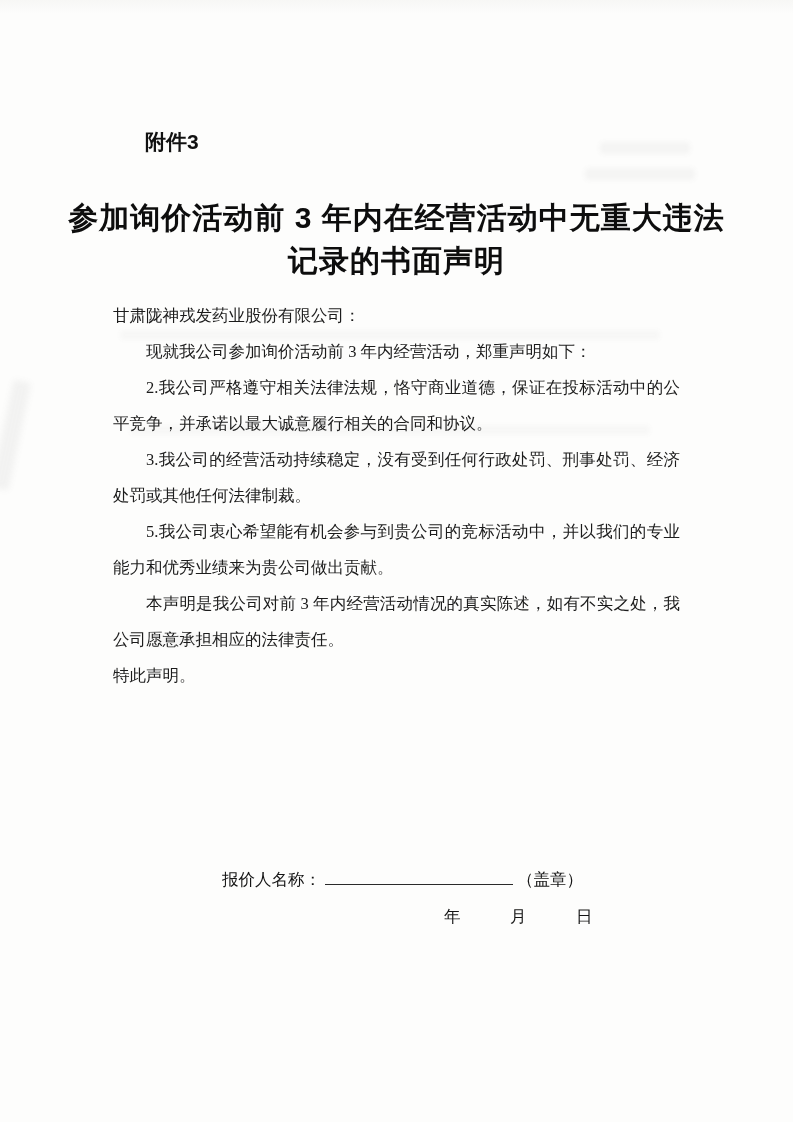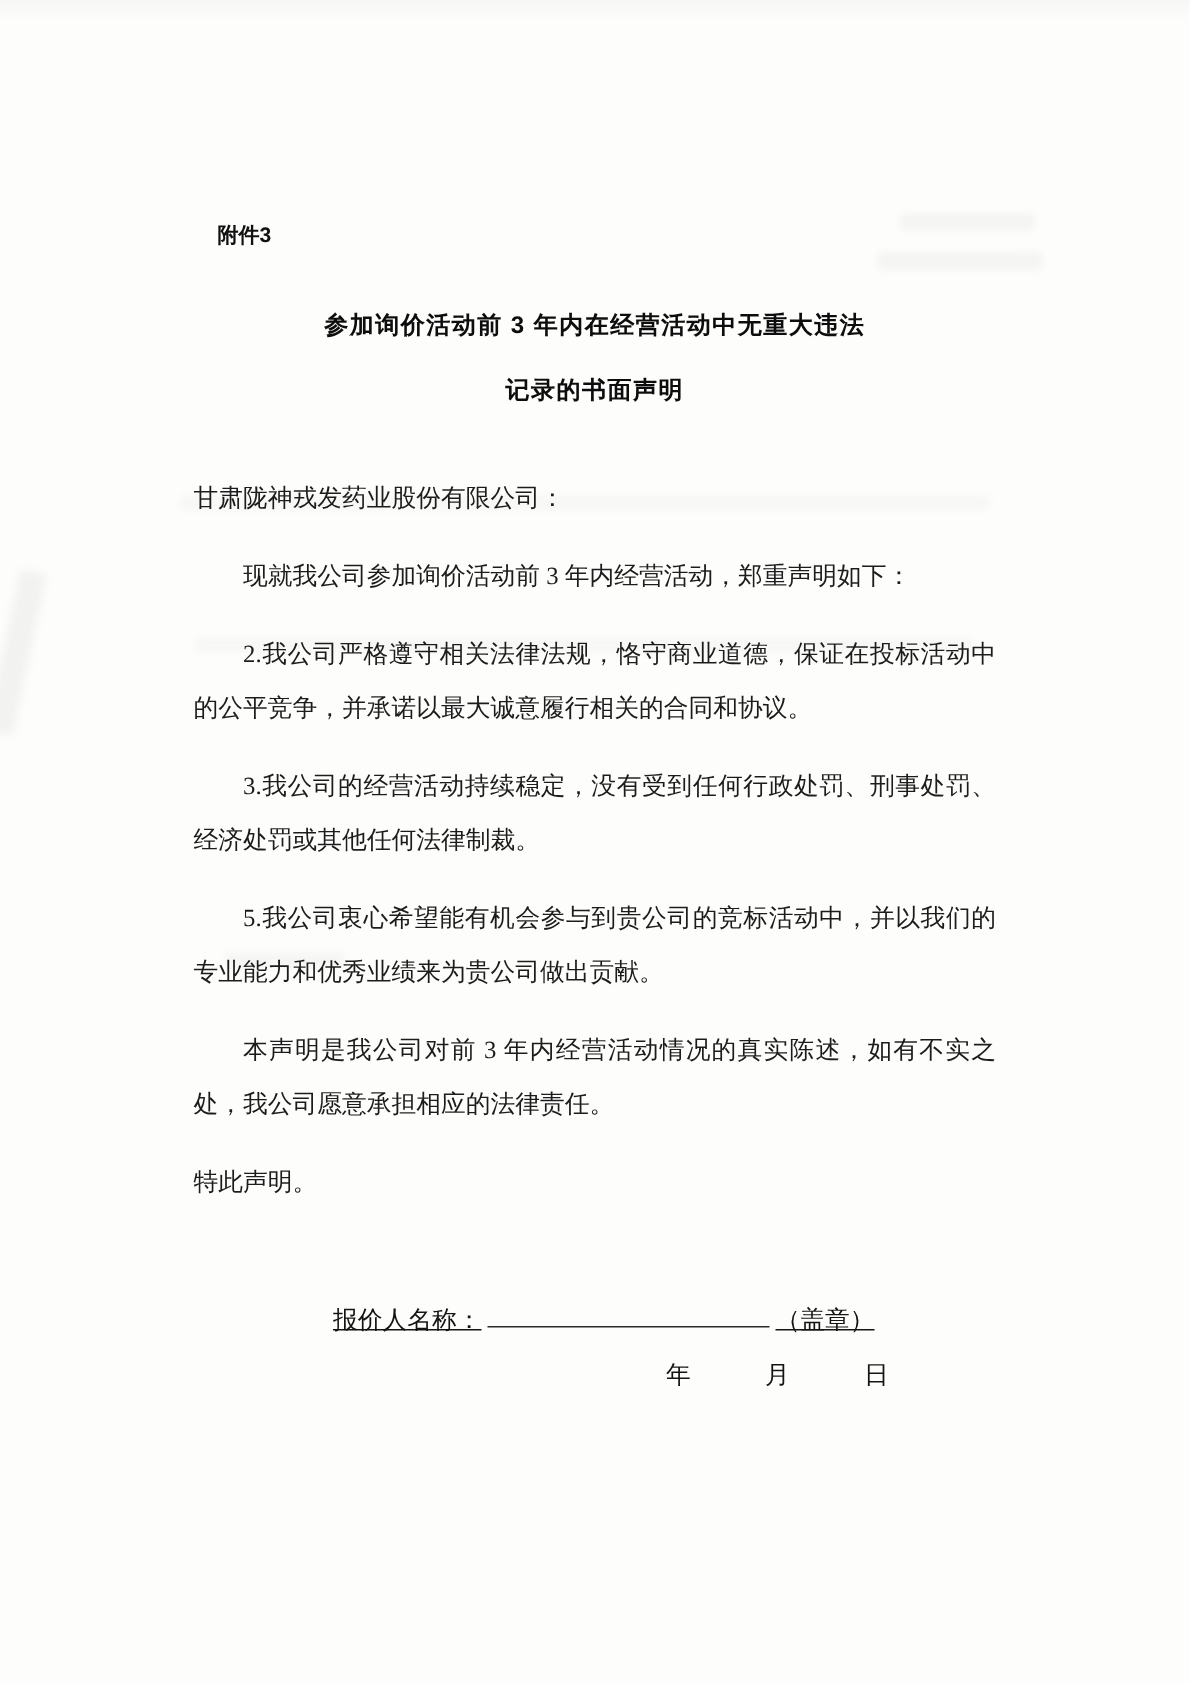--- a/index.html
+++ b/index.html
@@ -35,62 +35,61 @@
     left: 2px; top: 380px; width: 18px; height: 110px;
     opacity: 0.07; filter: blur(3px);
     transform: rotate(12deg);
   }
   .attachment-label {
     position: absolute;
     left: 145px;
     top: 128px;
     font-family: "Liberation Sans", sans-serif;
     font-weight: bold;
-    font-size: 14px;
+    font-size: 21px;
     color: #111;
-    margin-top: 20px;
   }
   .doc-title {
     position: absolute;
     left: 0;
     top: 196px;
     width: 793px;
     margin: 0;
     text-align: center;
     font-family: "Liberation Sans", sans-serif;
     font-weight: bold;
-    font-size: 16px;
+    font-size: 30px;
     line-height: 43px;
     letter-spacing: 1px;
     color: #0d0d0d;
   }
   .content {
     position: absolute;
     left: 113px;
     top: 298px;
     width: 567px;
     font-size: 16.5px;
     line-height: 36px;
     text-align: justify;
   }
   .content p {
-    margin: 16px;
+    margin: 0;
   }
   .indent {
     text-indent: 2em;
   }
   .sig-block {
     position: absolute;
     left: 222px;
     top: 862px;
     font-size: 16.5px;
     line-height: 36px;
     color: #141414;
   }
-  .sig-row { white-space: nowrap; text-decoration: underline; }
+  .sig-row { white-space: nowrap; }
   .blank {
     display: inline-block;
     border-bottom: 1.6px solid #2a2a2a;
     height: 14px;
     vertical-align: baseline;
     margin: 0 4px;
   }
   .blank-long { width: 188px; }
   .blank-short { width: 100px; }
   .date-row {

